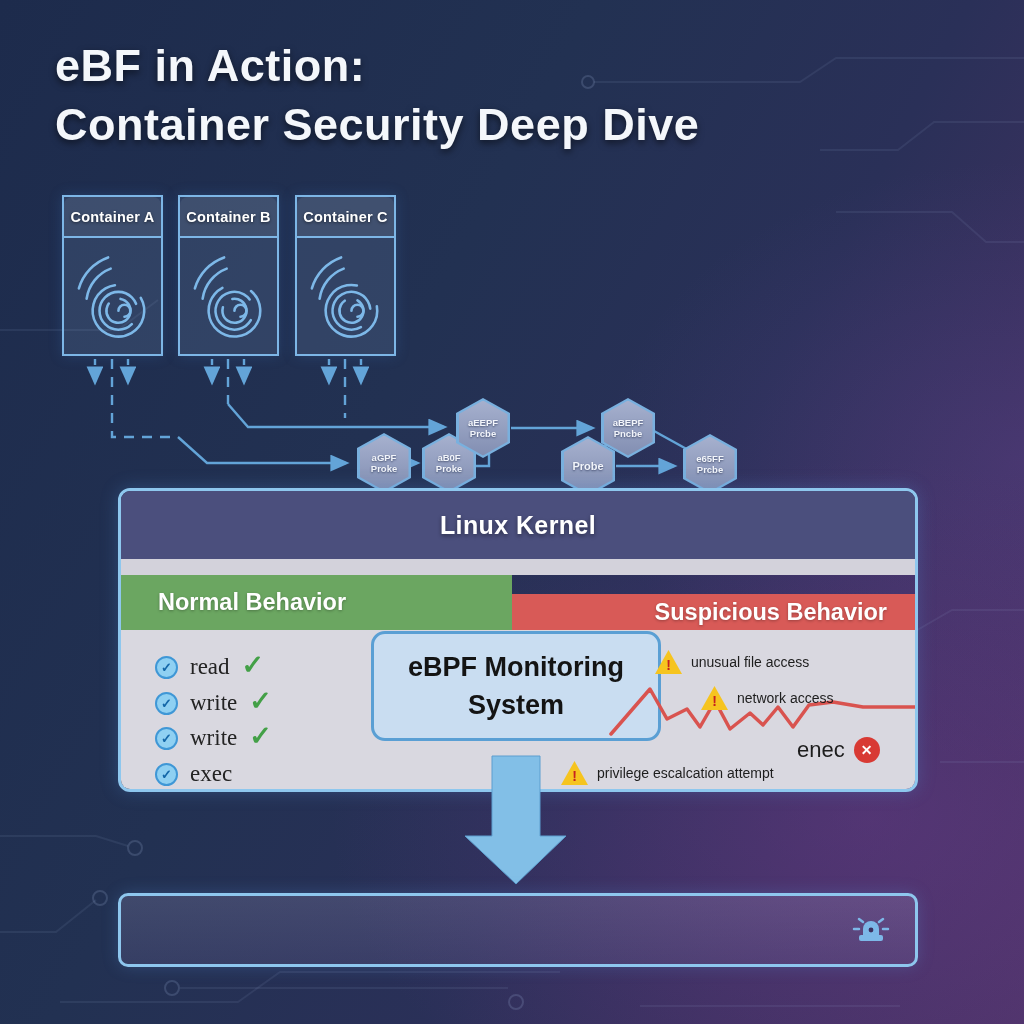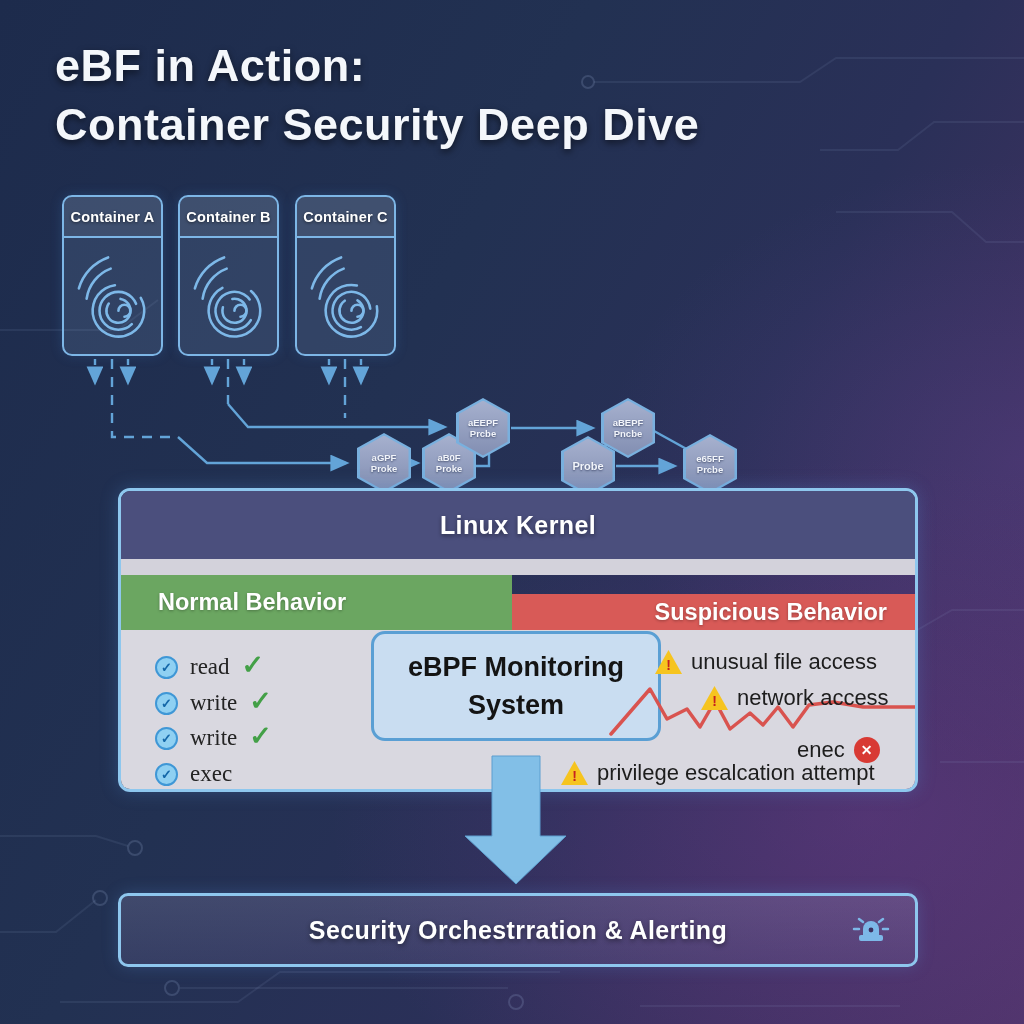--- a/index.html
+++ b/index.html
@@ -15,21 +15,21 @@
   svg { display:block; }
   .abs { position:absolute; }
 
   
   .title { position:absolute; left:55px; top:36px; color:#f4f7fb; font-weight:800;
            font-size:45px; line-height:59px; letter-spacing:0.5px;
            text-shadow:0 3px 7px rgba(0,0,0,0.55); }
 
   
   .cbox { position:absolute; top:195px; width:101px; height:161px; border:2.5px solid #7db6e6;
-          border-radius:10px; background:rgba(145,180,220,0.15);
+          border-radius:0; background:rgba(145,180,220,0.15);
           box-shadow:0 0 12px rgba(60,120,190,0.25); }
   .cbox .chead { height:41px; display:flex; align-items:center; justify-content:center;
           border-bottom:2px solid #7db6e6; background:rgba(255,255,255,0.07);
           color:#fff; font-weight:700; font-size:14.5px; letter-spacing:0.2px;
           border-radius:8px 8px 0 0; text-shadow:0 1px 3px rgba(0,0,0,0.5);}
   .cbox .swirl-wrap { position:absolute; left:8px; top:48px; width:86px; height:104px; }
 
   
   .hex { position:absolute; width:54px; height:60px;
          clip-path:polygon(50% 0%,100% 25%,100% 75%,50% 100%,0% 75%,0% 25%);
@@ -62,21 +62,21 @@
            color:#1467a8; font-weight:900; font-size:13px; display:flex; align-items:center; justify-content:center; }
   .nlabel { color:#232323; font-size:23px;font-family:Liberation Serif, serif; }
   .greencheck { color:#43a047; font-weight:900; font-size:27px; line-height:27px; transform:translateY(-2px); }
 
   .monitor { position:absolute; left:250px; top:1px; width:290px; height:110px;
            background:#c9ddf1; border:3px solid #5a9fd4; border-radius:14px;
            display:flex; flex-direction:column; align-items:center; justify-content:center;
            color:#141414; font-weight:800; font-size:27px; line-height:38px; }
 
   .srow { position:absolute; display:flex; align-items:center; gap:9px; height:28px; }
-  .slabel { color:#1d1d1d; font-size:22px; white-space:nowrap; }
+  .slabel { color:#1d1d1d; font-size:14px; white-space:nowrap; }
   .warn { width:27px; height:24px; clip-path:polygon(50% 0%,100% 100%,0% 100%);
           background:#f6c41f; display:flex; align-items:flex-end; justify-content:center;
           color:#c62020; font-weight:900; font-size:14px; line-height:14px; padding-bottom:2px; }
   .redx { width:26px; height:26px; border-radius:50%; background:#d83a34; color:#fff;
           font-weight:900; font-size:14px; display:flex; align-items:center; justify-content:center; }
 
   
   .bottombar { position:absolute; left:118px; top:893px; width:800px; height:74px;
           border:3px solid #8ec7ee; border-radius:10px;
           background:linear-gradient(180deg, rgba(170,160,200,0.22), rgba(120,110,160,0.22));
@@ -288,21 +288,20 @@
       </div>
 
     </div>
   </div>
 
   <svg class="abs" style="left:440px;top:750px" width="140" height="140" viewBox="0 0 140 140">
     <polygon points="52,6 100,6 100,86 126,86 76,134 25,86 52,86" fill="#82bfe7" stroke="#5d9ecf" stroke-width="1"></polygon>
   </svg>
 
   <div class="bottombar">
-    <div class="blabel">Security Orchestrration &amp; Alerting</div>
     <svg class="siren" width="40" height="34" viewBox="0 0 40 34">
       <g stroke="#7db8e8" stroke-width="2.5" stroke-linecap="round" fill="none">
         <line x1="3" y1="16" x2="8" y2="16"></line>
         <line x1="37" y1="16" x2="32" y2="16"></line>
         <line x1="8" y1="6" x2="12" y2="9"></line>
         <line x1="32" y1="6" x2="28" y2="9"></line>
       </g>
       <path d="M12,22 v-6 a8,8 0 0,1 16,0 v6 z" fill="#7db8e8"></path>
       <rect x="8" y="22" width="24" height="6" rx="2" fill="#7db8e8"></rect>
       <circle cx="20" cy="17" r="2.4" fill="#3c3160"></circle>

